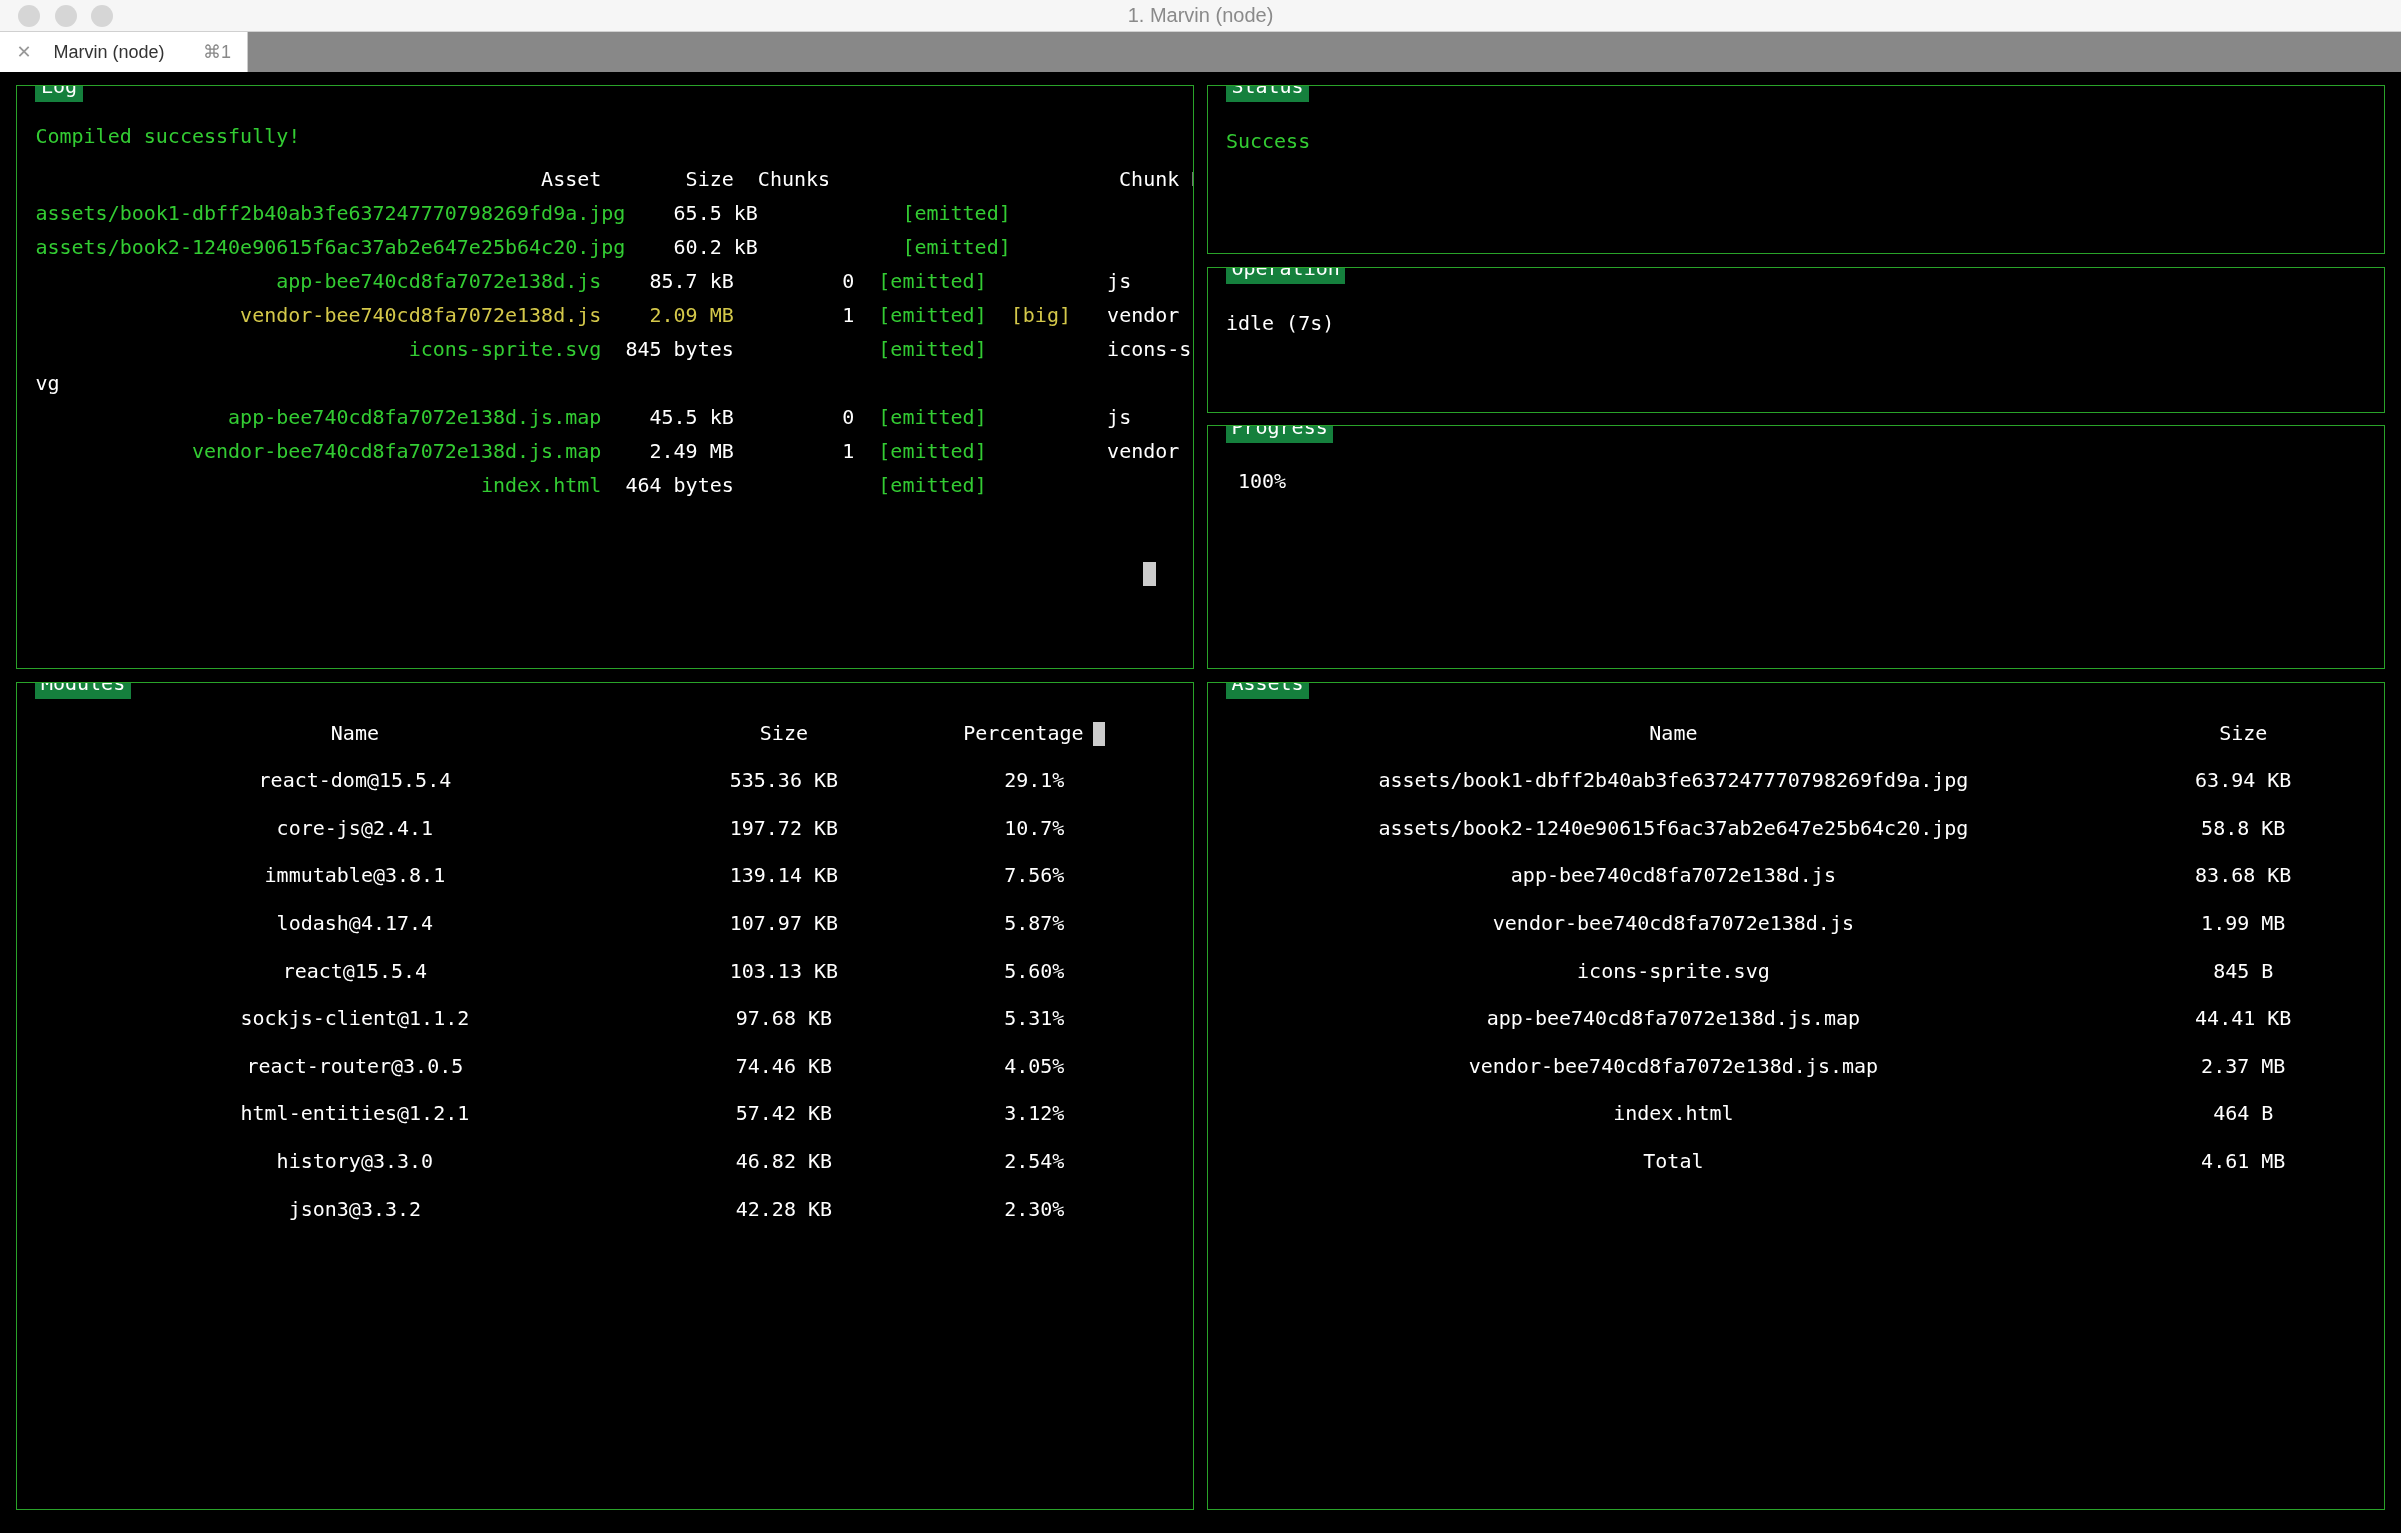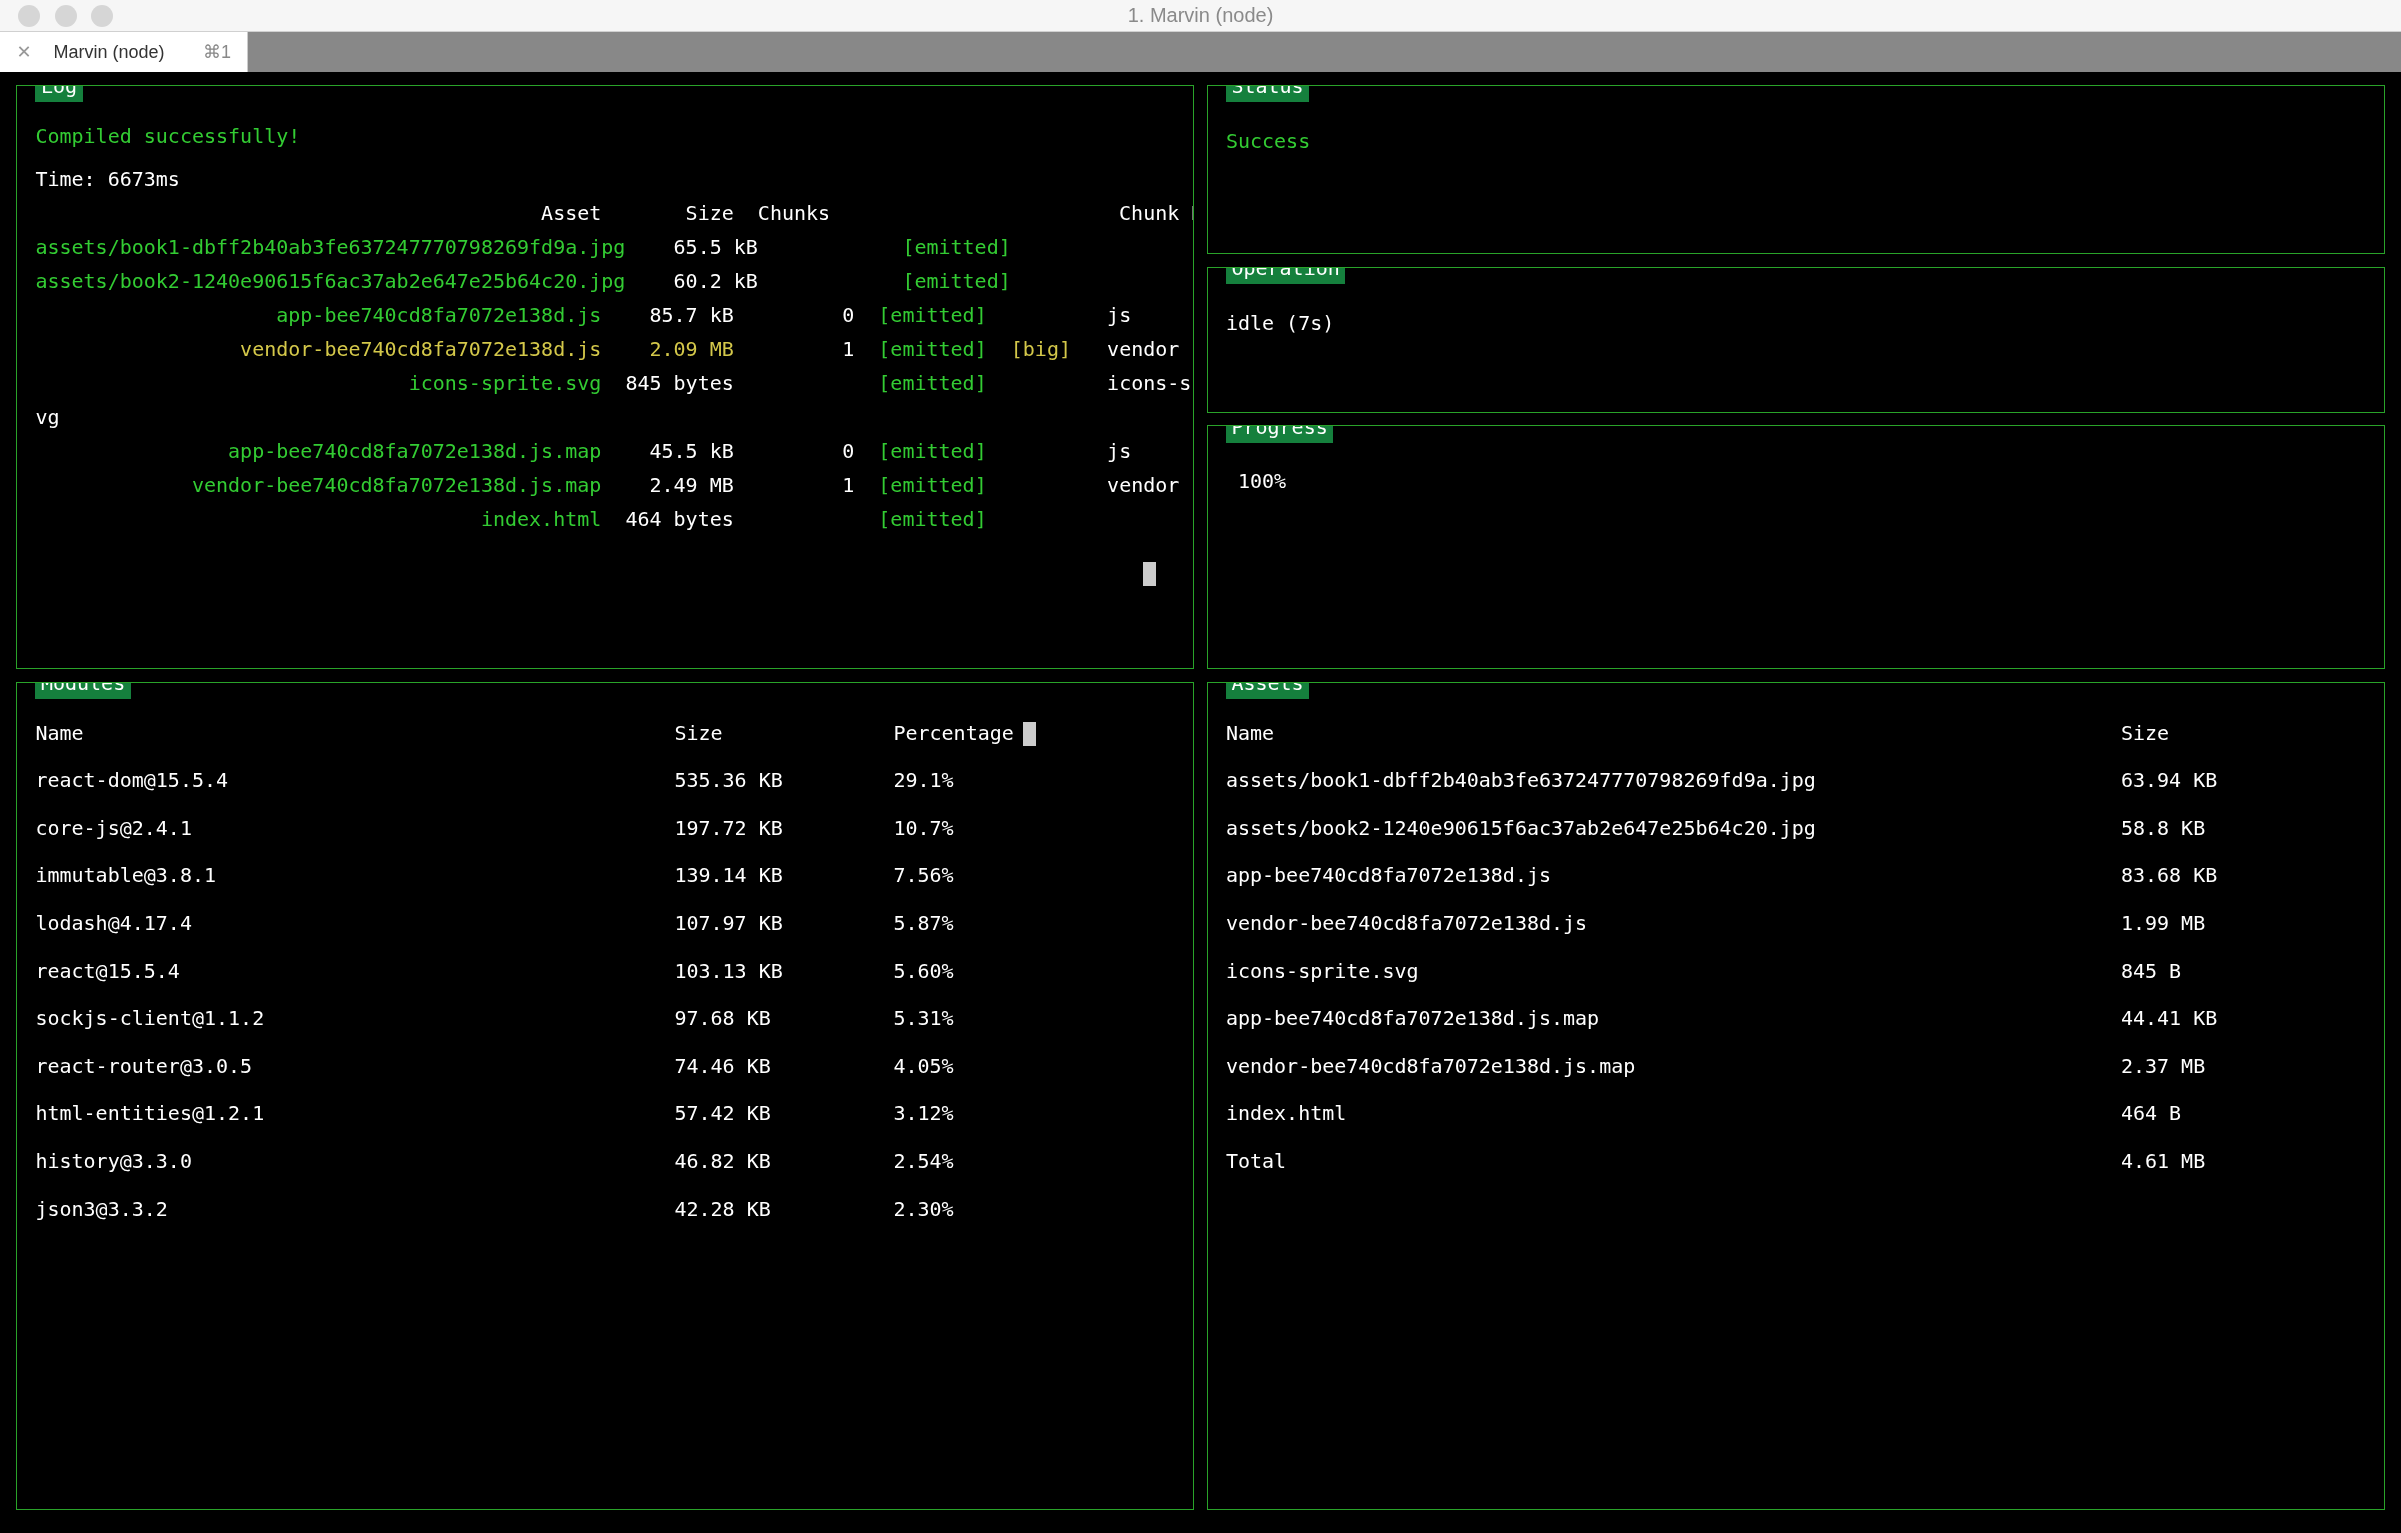--- a/index.html
+++ b/index.html
@@ -90,20 +90,21 @@
   .right-stack .panel.progress-box { flex: 1; }
   .green { color: #33cc33; }
   .yellow { color: #d4c84a; }
   .white { color: #fff; }
   pre { font-family: inherit; white-space: pre; }
   .log-body { font-size: 20px; line-height: 1.7; }
   .tbl {
     display: grid;
     font-size: 20px;
     line-height: 2.38;
+    text-align: center;
   }
   .modules-grid { grid-template-columns: 639px 219px 1fr; }
   .assets-grid { grid-template-columns: 895px 1fr; }
   .hdr { color: #fff; }
   .cursor-block {
     display: inline-block;
     width: 12.8px;
     height: 24px;
     background: #ccc;
     vertical-align: middle;
@@ -138,21 +139,20 @@
   </div>
 </div>
 
 <div class="terminal">
 
   <div class="panel" style="grid-column:1; grid-row:1;">
     <div class="panel-title">Log</div>
     <div class="log-body">
       <div class="green" style="margin-top:6px;">Compiled successfully!</div>
       <div style="height:9px;"></div>
-      <div class="white">Time: 6673ms</div>
       <pre class="white" id="log-pre">                                          Asset       Size  Chunks                        Chunk Names     
 <span class="green">assets/book1-dbff2b40ab3fe637247770798269fd9a.jpg</span><span class="white">    65.5 kB</span>  <span class="white">        </span>  <span class="green">[emitted]</span>  <span class="yellow">      </span>  <span class="white">                </span>
 <span class="green">assets/book2-1240e90615f6ac37ab2e647e25b64c20.jpg</span><span class="white">    60.2 kB</span>  <span class="white">        </span>  <span class="green">[emitted]</span>  <span class="yellow">      </span>  <span class="white">                </span>
 <span class="green">                    app-bee740cd8fa7072e138d.js</span><span class="white">    85.7 kB</span>  <span class="white">       0</span>  <span class="green">[emitted]</span>  <span class="yellow">      </span>  <span class="white">js              </span>
 <span class="yellow">                 vendor-bee740cd8fa7072e138d.js</span><span class="yellow">    2.09 MB</span>  <span class="white">       1</span>  <span class="green">[emitted]</span>  <span class="yellow">[big] </span>  <span class="white">vendor          </span>
 <span class="green">                               icons-sprite.svg</span><span class="white">  845 bytes</span>  <span class="white">        </span>  <span class="green">[emitted]</span>  <span class="yellow">      </span>  <span class="white">icons-sprite.s</span>
 <span class="white">vg</span>
 <span class="green">                app-bee740cd8fa7072e138d.js.map</span><span class="white">    45.5 kB</span>  <span class="white">       0</span>  <span class="green">[emitted]</span>  <span class="yellow">      </span>  <span class="white">js              </span>
 <span class="green">             vendor-bee740cd8fa7072e138d.js.map</span><span class="white">    2.49 MB</span>  <span class="white">       1</span>  <span class="green">[emitted]</span>  <span class="yellow">      </span>  <span class="white">vendor          </span>
 <span class="green">                                     index.html</span><span class="white">  464 bytes</span>  <span class="white">        </span>  <span class="green">[emitted]</span>  <span class="yellow">      </span>  <span class="white">                </span>

